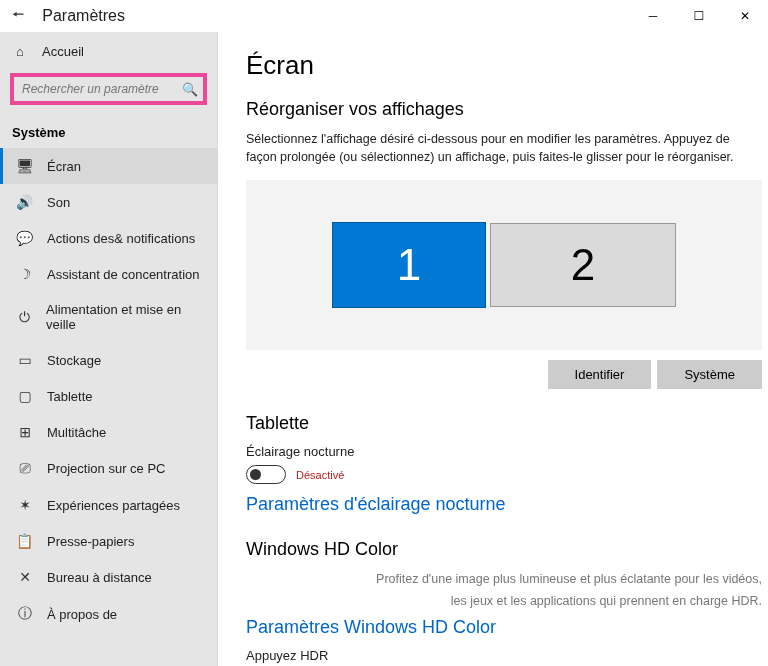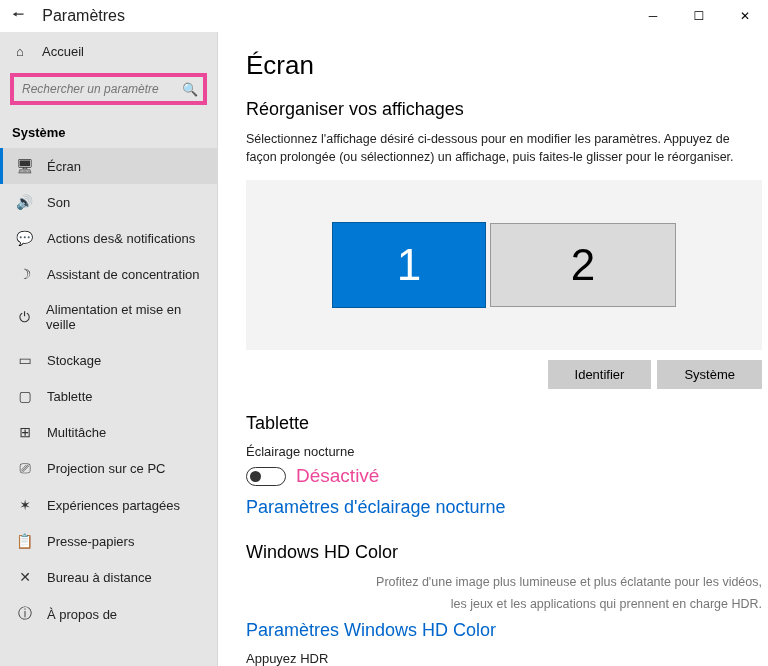--- a/index.html
+++ b/index.html
@@ -32,21 +32,21 @@
 .link { color: #0066cc; font-size: 18px; margin-top: 10px; display: inline-block; }
 .display-area { background: #f3f3f3; padding: 42px 0; display: flex; justify-content: center; align-items: center; gap: 4px; }
 .monitor { border: 1px solid #333; display: flex; align-items: center; justify-content: center; font-size: 44px; font-weight: 300; }
 .mon1 { width: 154px; height: 86px; background: #0078d4; color: #fff; border-color: #005a9e; }
 .mon2 { width: 186px; height: 84px; background: #dadada; color: #000; border-color: #999; }
 .btn-row { display: flex; justify-content: flex-end; gap: 6px; margin-top: 10px; }
 .btn { background: #ccc; border: 1px solid #ccc; padding: 6px 26px; font-size: 13px; color: #000; }
 .toggle-row { display: flex; align-items: center; gap: 10px; margin-top: 4px; }
 .toggle { width: 40px; height: 19px; border: 1px solid #333; border-radius: 10px; position: relative; background: #fff; }
 .toggle::after { content: ""; position: absolute; width: 11px; height: 11px; background: #333; border-radius: 50%; top: 3px; left: 3px; }
-.toggle-label { font-size: 19px; color: #ec4899; }
+.toggle-label { font-size: 11px; color: #b91c1c; }
 </style>
 </head>
 <body>
 
 <div class="titlebar">
   <div class="titlebar-left">
     <span class="back">🠔</span>
     <span class="titlebar-title">Paramètres</span>
   </div>
   <div class="winbtns">

